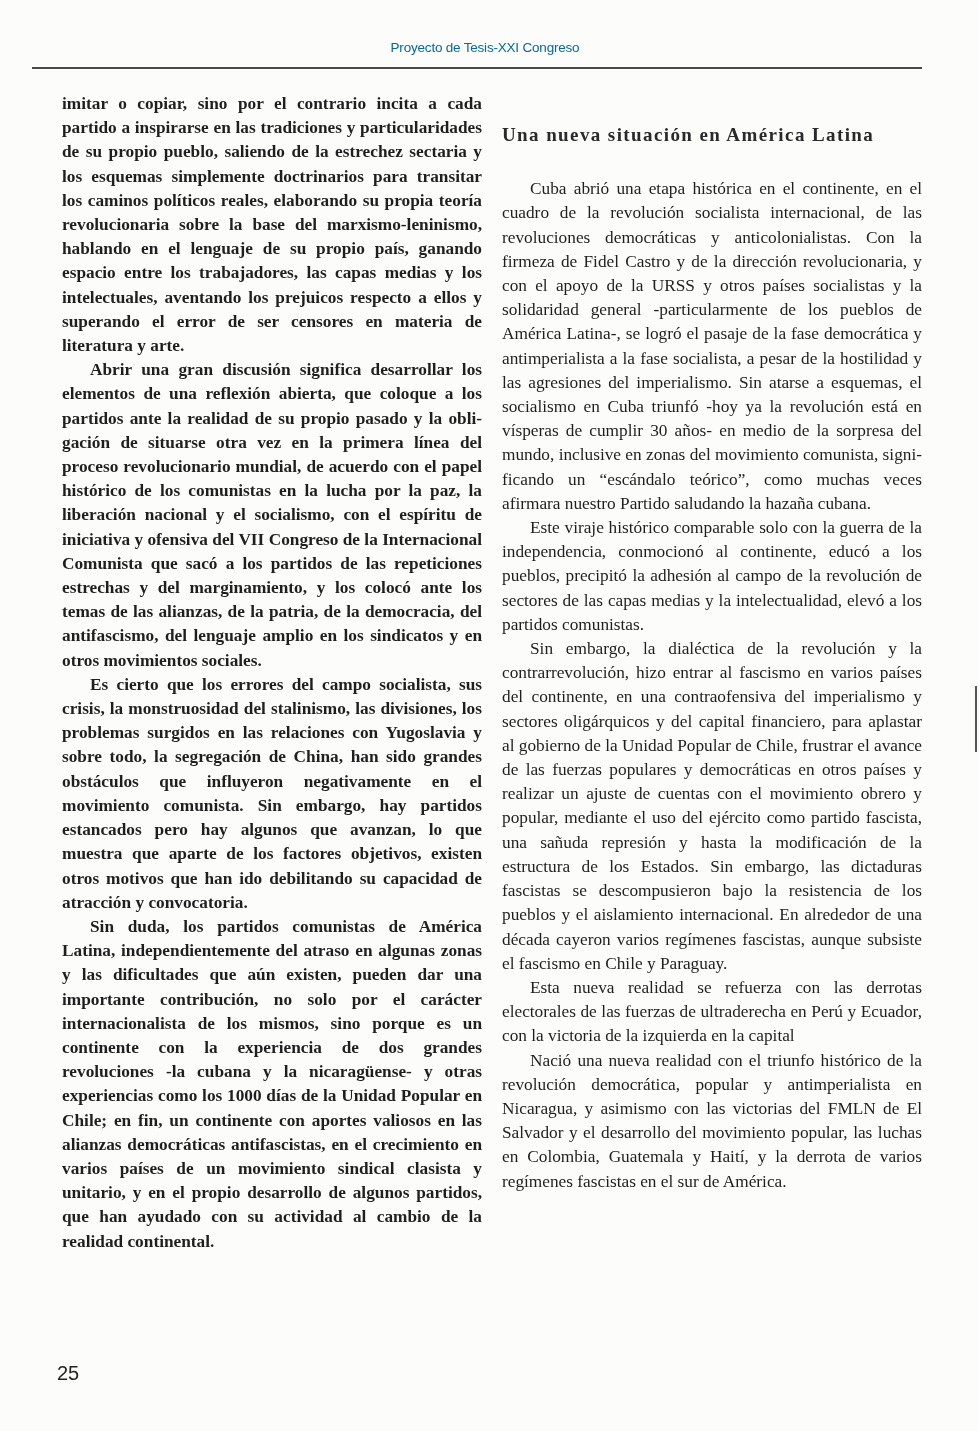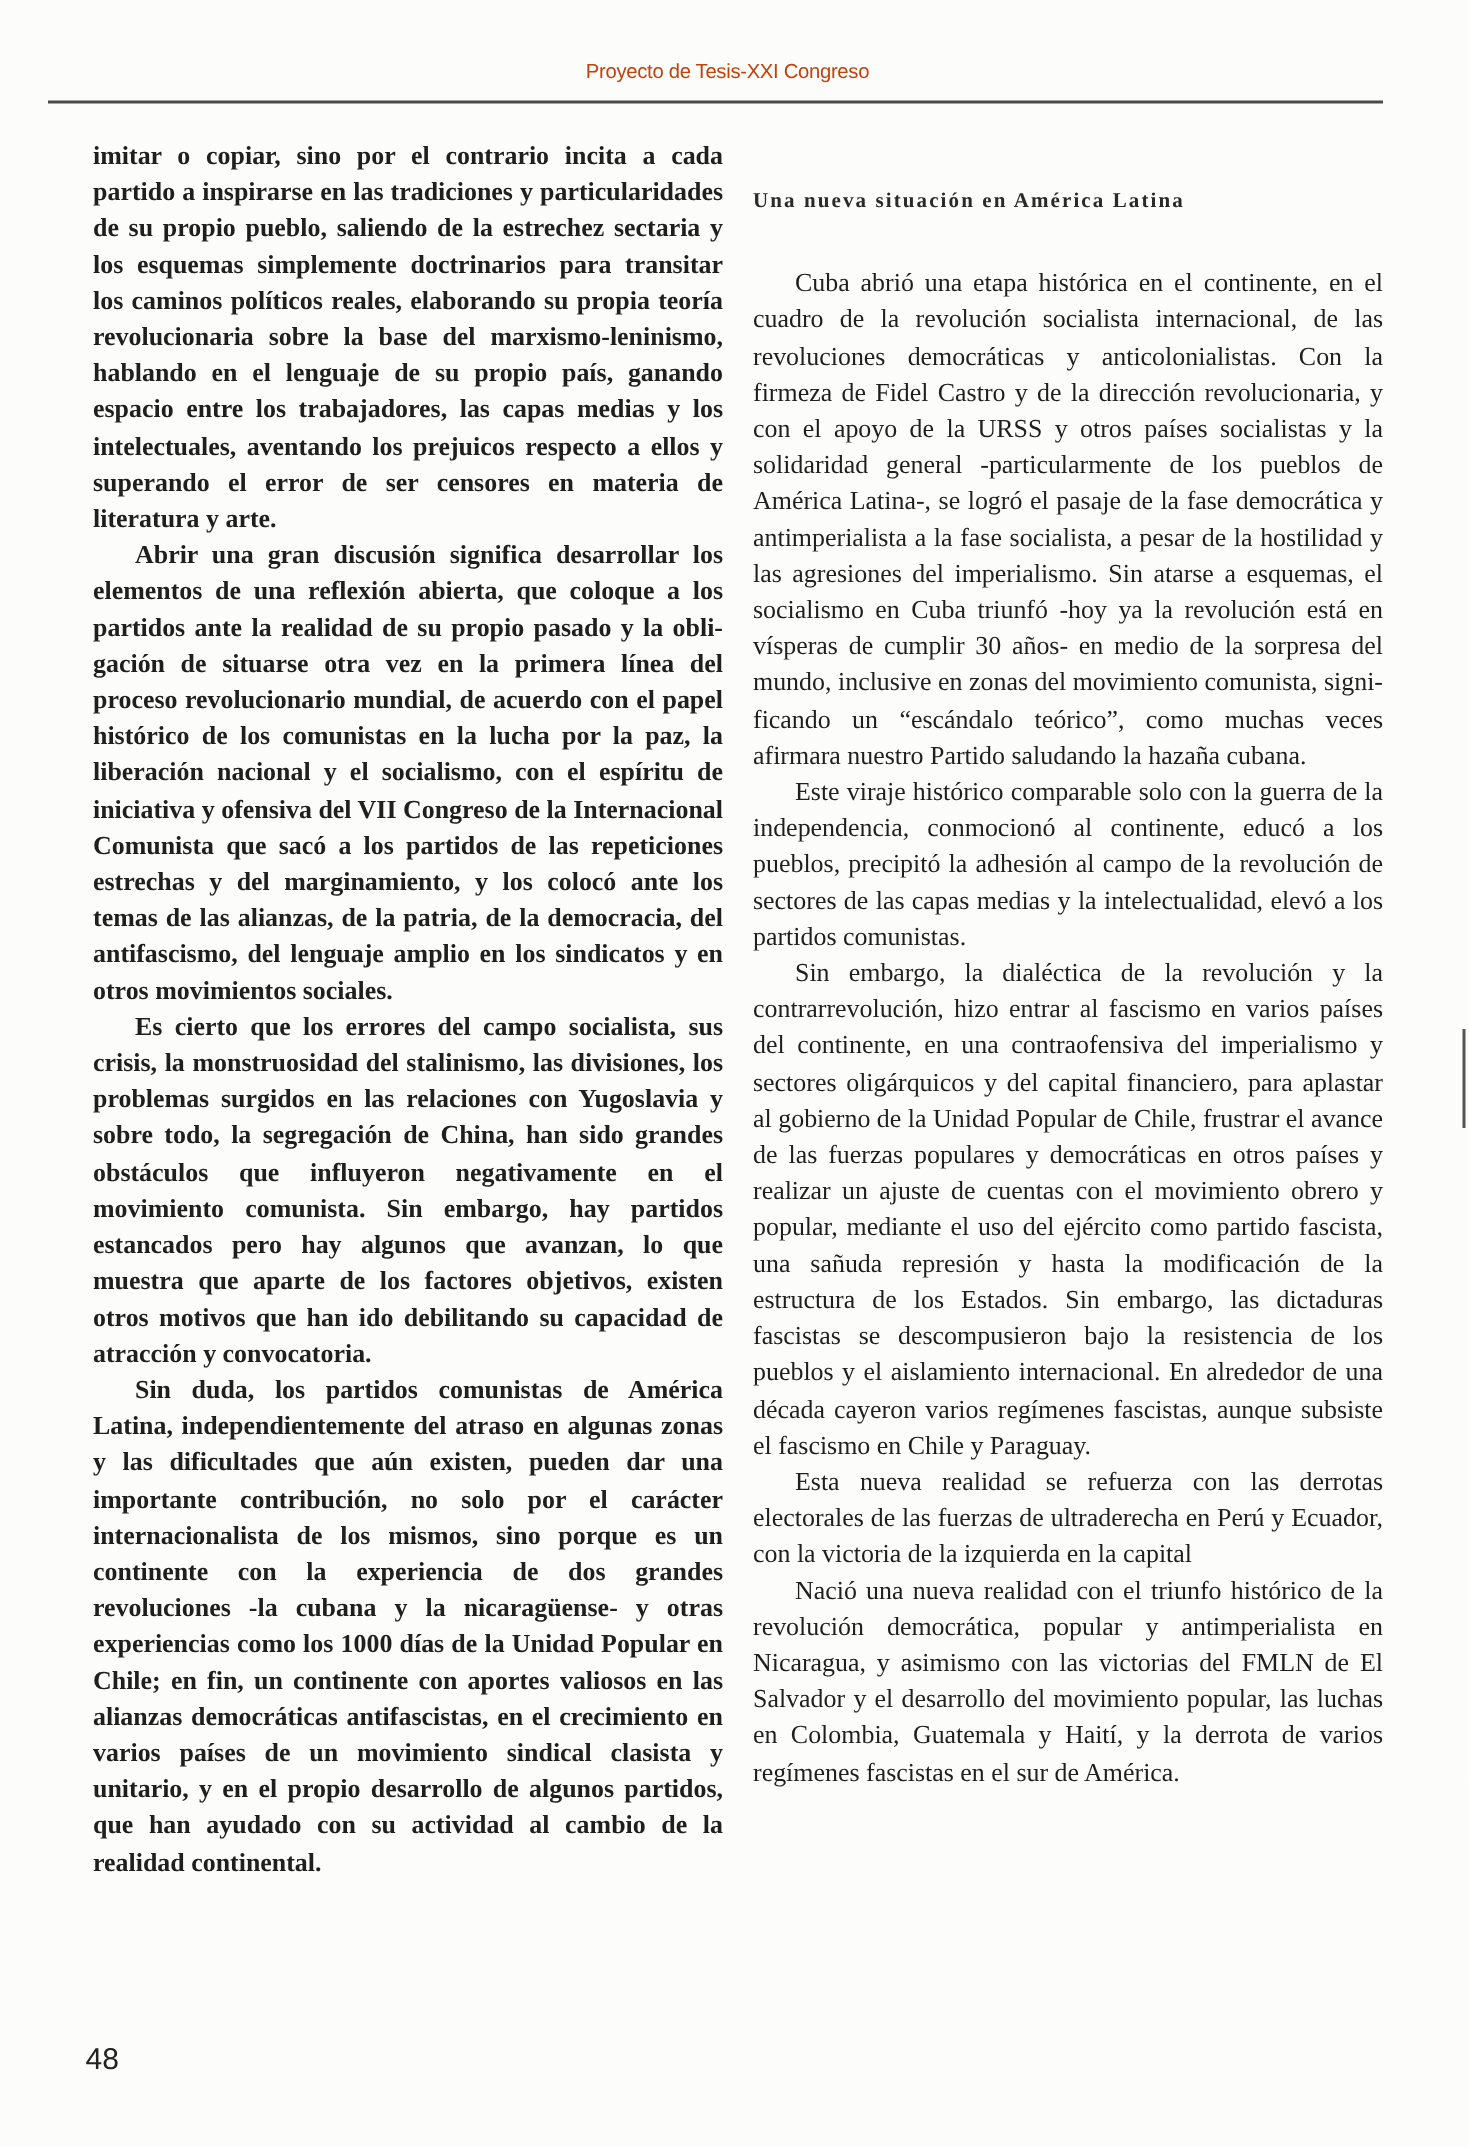--- a/index.html
+++ b/index.html
@@ -17,21 +17,21 @@
     }
     .page-header {
       position: absolute;
       top: 40px;
       left: 0;
       width: 970px;
       text-align: center;
       font-family: "Liberation Sans", "DejaVu Sans", sans-serif;
       font-size: 13.5px;
       letter-spacing: -0.2px;
-      color: #c2410c;
+      color: #0369a1;
     }
     .header-rule {
       position: absolute;
       top: 67px;
       left: 32px;
       width: 890px;
       height: 2px;
       background: #4a4a4a;
     }
     .column {
@@ -48,21 +48,21 @@
     .column.right { left: 502px; top: 92px; }
     .column p {
       margin: 0;
       text-indent: 28px;
       hyphens: manual;
     }
     .column p.no-indent { text-indent: 0; }
     .section-heading {
       font-family: "Liberation Serif", "DejaVu Serif", serif;
       font-weight: bold;
-      font-size: 14px;
+      font-size: 19px;
       letter-spacing: 1.4px;
       margin: 31px 0 30px 0;
       text-align: left;
       color: #2a2a2a;
     }
     .page-number {
       position: absolute;
       top: 1362px;
       left: 57px;
       font-family: "Liberation Sans", "DejaVu Sans", sans-serif;
@@ -93,14 +93,14 @@
 
 <div class="column right">
   <div class="section-heading">Una nueva situación en América Latina</div>
   <p>Cuba abrió una etapa histórica en el continente, en el cuadro de la revolución socialista internacional, de las revoluciones democráticas y anticolonialistas. Con la firmeza de Fidel Castro y de la dirección revo­lucionaria, y con el apoyo de la URSS y otros países socialistas y la solidaridad general -particularmente de los pueblos de América Latina-, se logró el pasaje de la fase democrática y antimperialista a la fase socialista, a pesar de la hostilidad y las agresiones del imperialismo. Sin atarse a esquemas, el socialismo en Cuba triunfó -hoy ya la revolución está en vísperas de cumplir 30 años- en medio de la sorpresa del mundo, inclusive en zonas del movimiento comunista, signi­ficando un “escándalo teórico”, como muchas veces afirmara nuestro Partido saludando la hazaña cubana.</p>
   <p>Este viraje histórico comparable solo con la guerra de la independencia, conmocionó al conti­nente, educó a los pueblos, precipitó la adhesión al campo de la revolución de sectores de las capas medias y la intelectualidad, elevó a los partidos comunistas.</p>
   <p>Sin embargo, la dialéctica de la revolución y la contrarrevolución, hizo entrar al fascismo en varios países del continente, en una contraofensiva del imperialismo y sectores oligárquicos y del capital financiero, para aplastar al gobierno de la Unidad Popular de Chile, frustrar el avance de las fuerzas populares y democráticas en otros países y realizar un ajuste de cuentas con el movimiento obrero y popular, mediante el uso del ejército como partido fascista, una sañuda represión y hasta la modificación de la estructura de los Estados. Sin embargo, las dictaduras fascistas se descompusieron bajo la resistencia de los pueblos y el aislamiento internacional. En alrededor de una década cayeron varios regímenes fascistas, aunque subsiste el fascismo en Chile y Paraguay.</p>
   <p>Esta nueva realidad se refuerza con las derrotas electorales de las fuerzas de ultraderecha en Perú y Ecuador, con la victoria de la izquierda en la capital</p>
   <p>Nació una nueva realidad con el triunfo histórico de la revolución democrática, popular y antimperia­lista en Nicaragua, y asimismo con las victorias del FMLN de El Salvador y el desarrollo del movimiento popular, las luchas en Colombia, Guatemala y Haití, y la derrota de varios regímenes fascistas en el sur de América.</p>
 </div>
 
-<div class="page-number">48</div>
+<div class="page-number">25</div>
 <div class="margin-mark"></div>
 
 </body></html>

